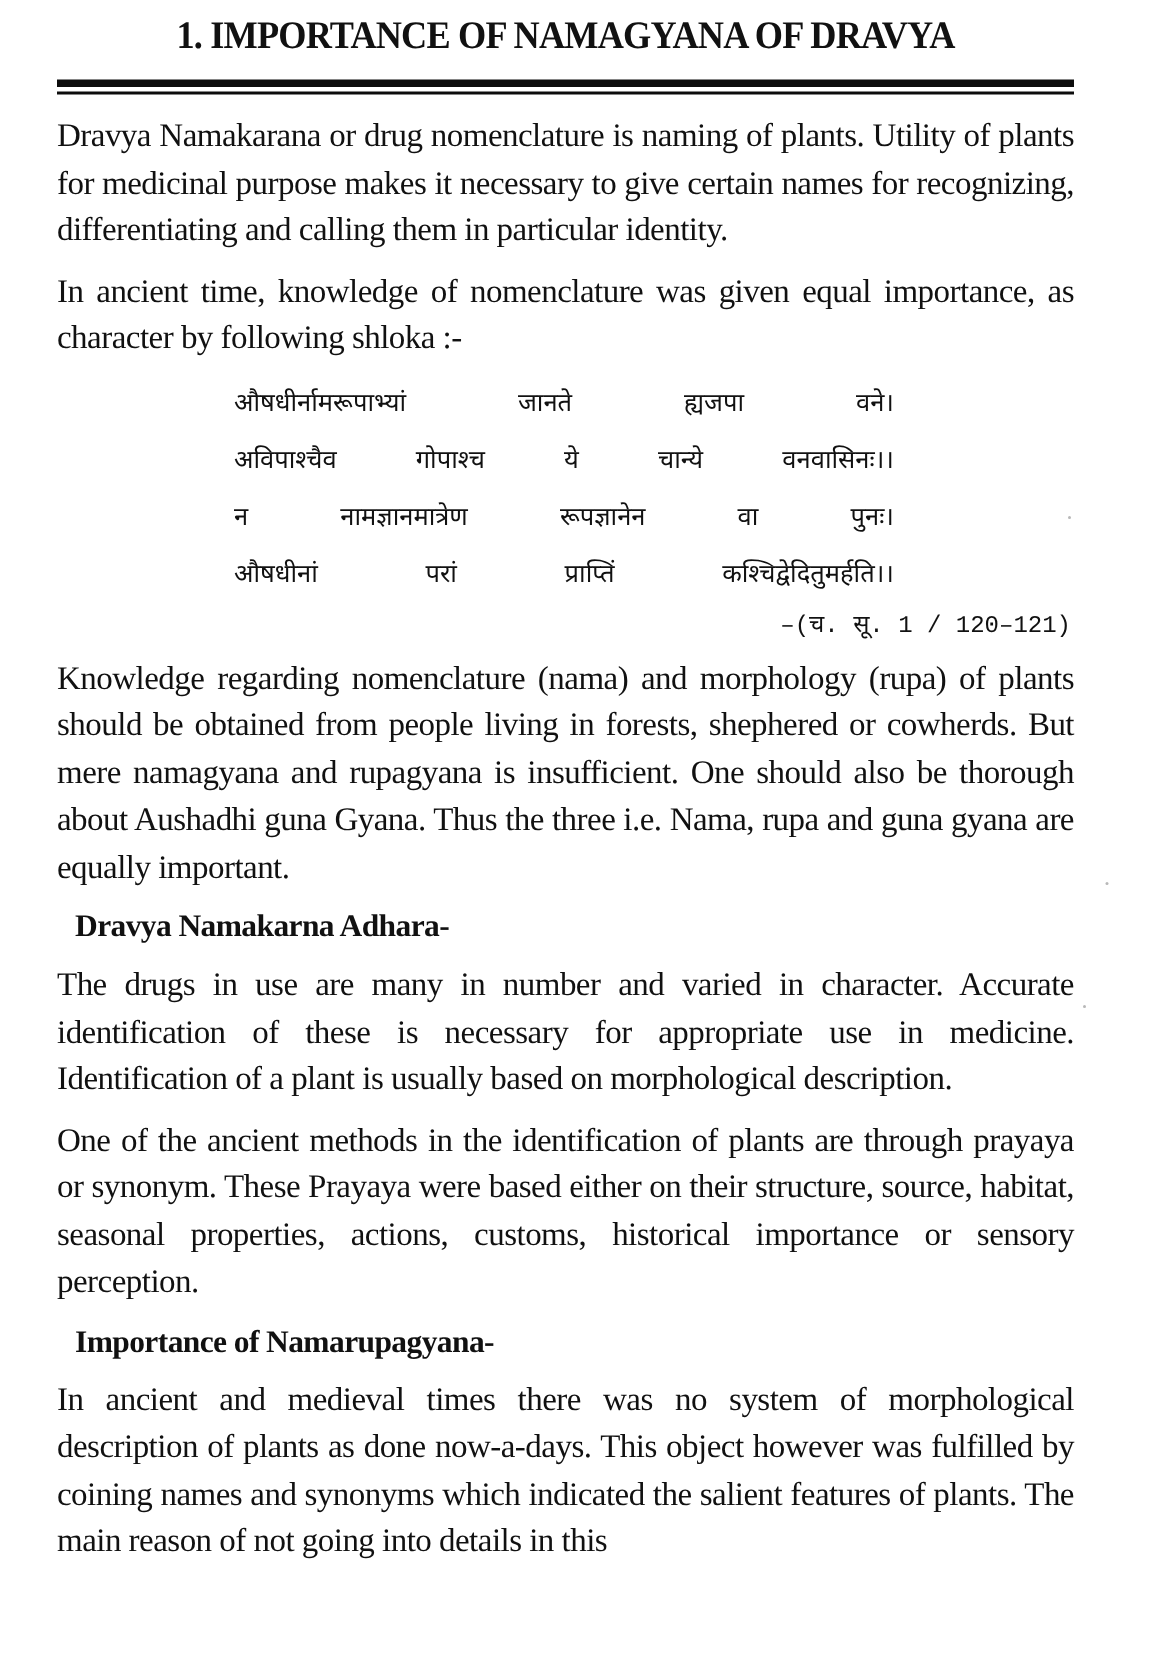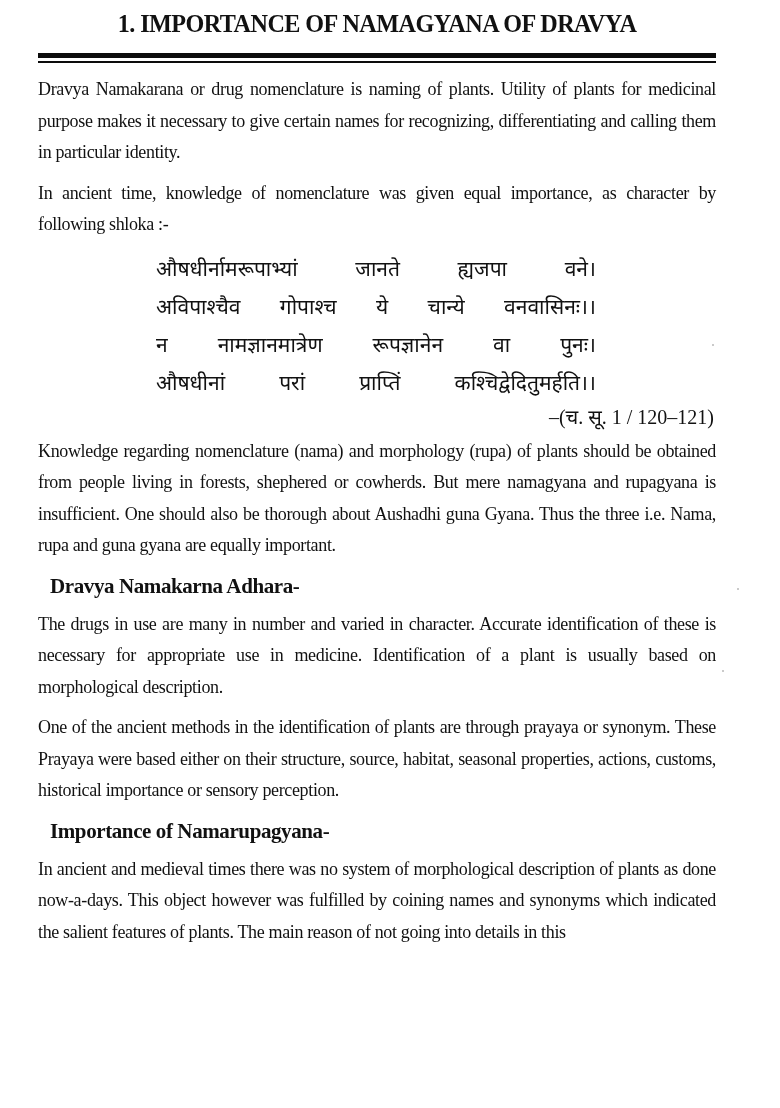--- a/index.html
+++ b/index.html
@@ -51,44 +51,44 @@
       background: #0c0c0c;
     }
     .content {
       position: absolute;
       left: 0;
       top: 74px;
       width: 678px;
     }
     p.para {
       margin: 0 0 9px 0;
-      font-size: 18px;
+      font-size: 22px;
       line-height: 31.5px;
       text-align: justify;
       letter-spacing: -0.35px;
       word-spacing: 0px;
       transform-origin: left top;
     }
     .shloka {
       margin: 4px 0 0 0;
       padding-left: 118px;
       width: 440px;
       font-family: "DejaVu Sans", "Liberation Sans", sans-serif;
-      font-size: 21px;
+      font-size: 17px;
     }
     .shloka-line {
       display: flex;
       justify-content: space-between;
       height: 38px;
       line-height: 38px;
     }
     .ref {
       text-align: right;
-      font-family: Liberation Serif, serif;
-      font-size: 20px;
+      font-family: Liberation Mono, monospace;
+      font-size: 16px;
       height: 34px;
       line-height: 30px;
       padding-right: 2px;
     }
     h3.subhead {
       margin: 2px 0 8px 12px;
       font-size: 21px;
       line-height: 30px;
       font-weight: bold;
       letter-spacing: -0.4px;

